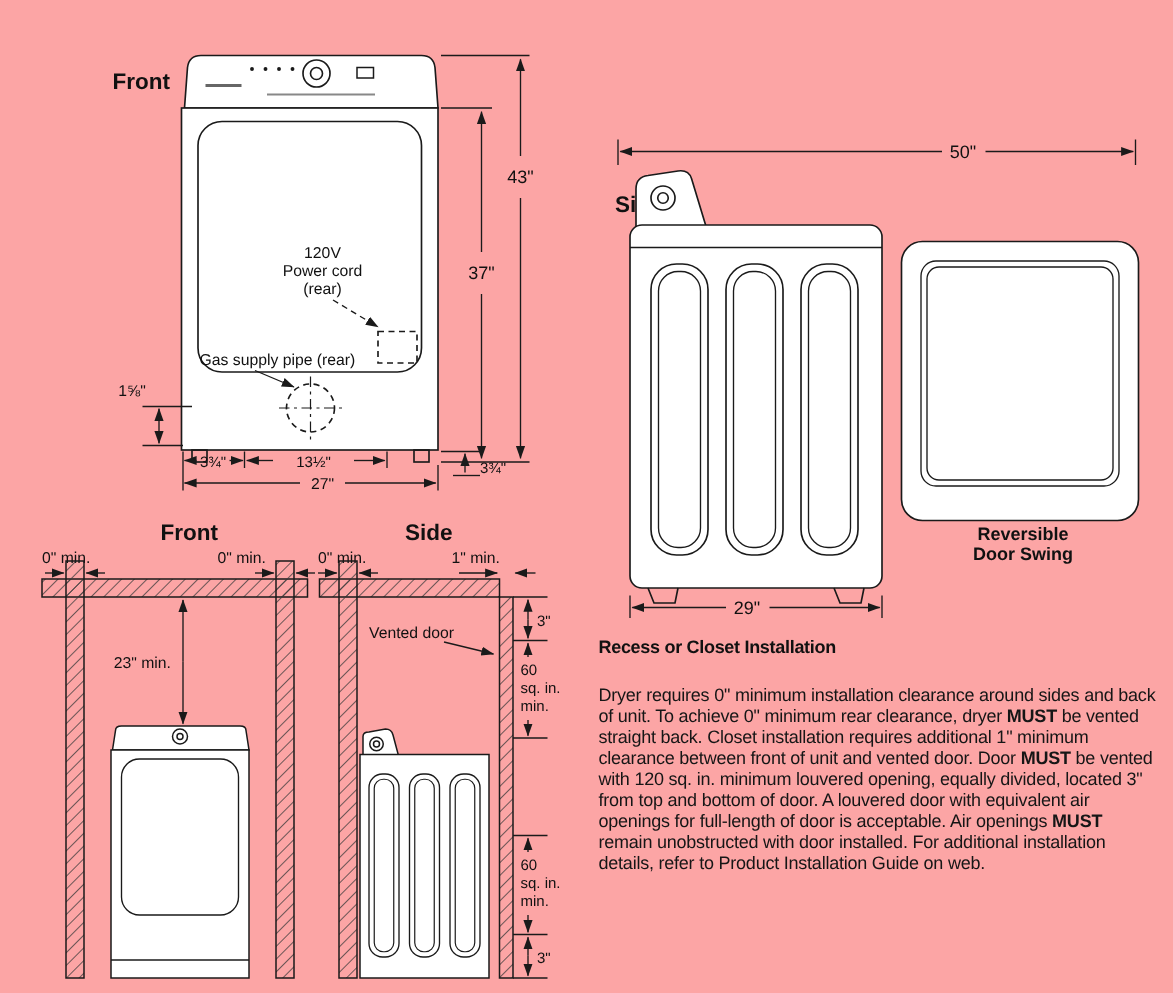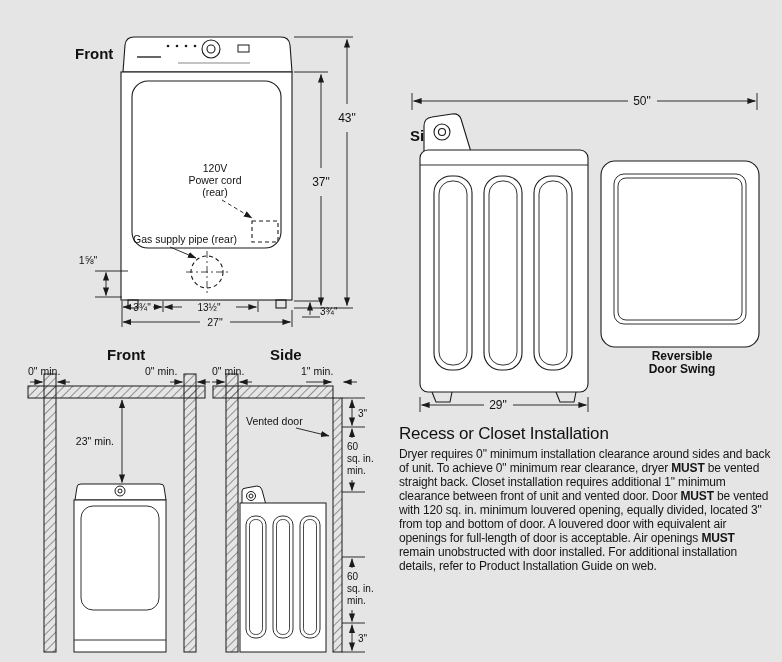--- a/index.html
+++ b/index.html
@@ -1,32 +1,32 @@
 <!DOCTYPE html>
 <html><head>
 <meta charset="utf-8">
 <style>
   html,body { margin:0; padding:0; background:#ffffff; }
   .page {
-    position:relative; width:782px; height:662px; background:#e5e5e5;
+    position:relative; width:782px; height:662px; background:#fca5a5;
     font-family:"Liberation Sans", sans-serif; color:#111; overflow:hidden;
   }
   svg text {
     font-family:"Liberation Sans", sans-serif;
     fill:#111;
   }
   .t10 { font-size:10px; }
   .t11 { font-size:10.5px; }
   .t12 { font-size:12px; }
   .vtitle { font-size:15px; font-weight:bold; }
   .instructions {
     position:absolute; left:399px; top:424px; width:374px;
   }
   .instructions-heading {
-    font-size:17px; font-weight:normal; letter-spacing:-0.2px; margin:0 0 3px 0;
+    font-size:12px; font-weight:bold; letter-spacing:-0.2px; margin:0 0 18px 0;
   }
   .instructions-body {
     margin:0; font-size:12px; line-height:14px; letter-spacing:-0.15px; color:#161616;
   }
   .b { font-weight:bold;margin-top:40px; }
 </style>
 </head>
 <body>
 
 <div class="page">

